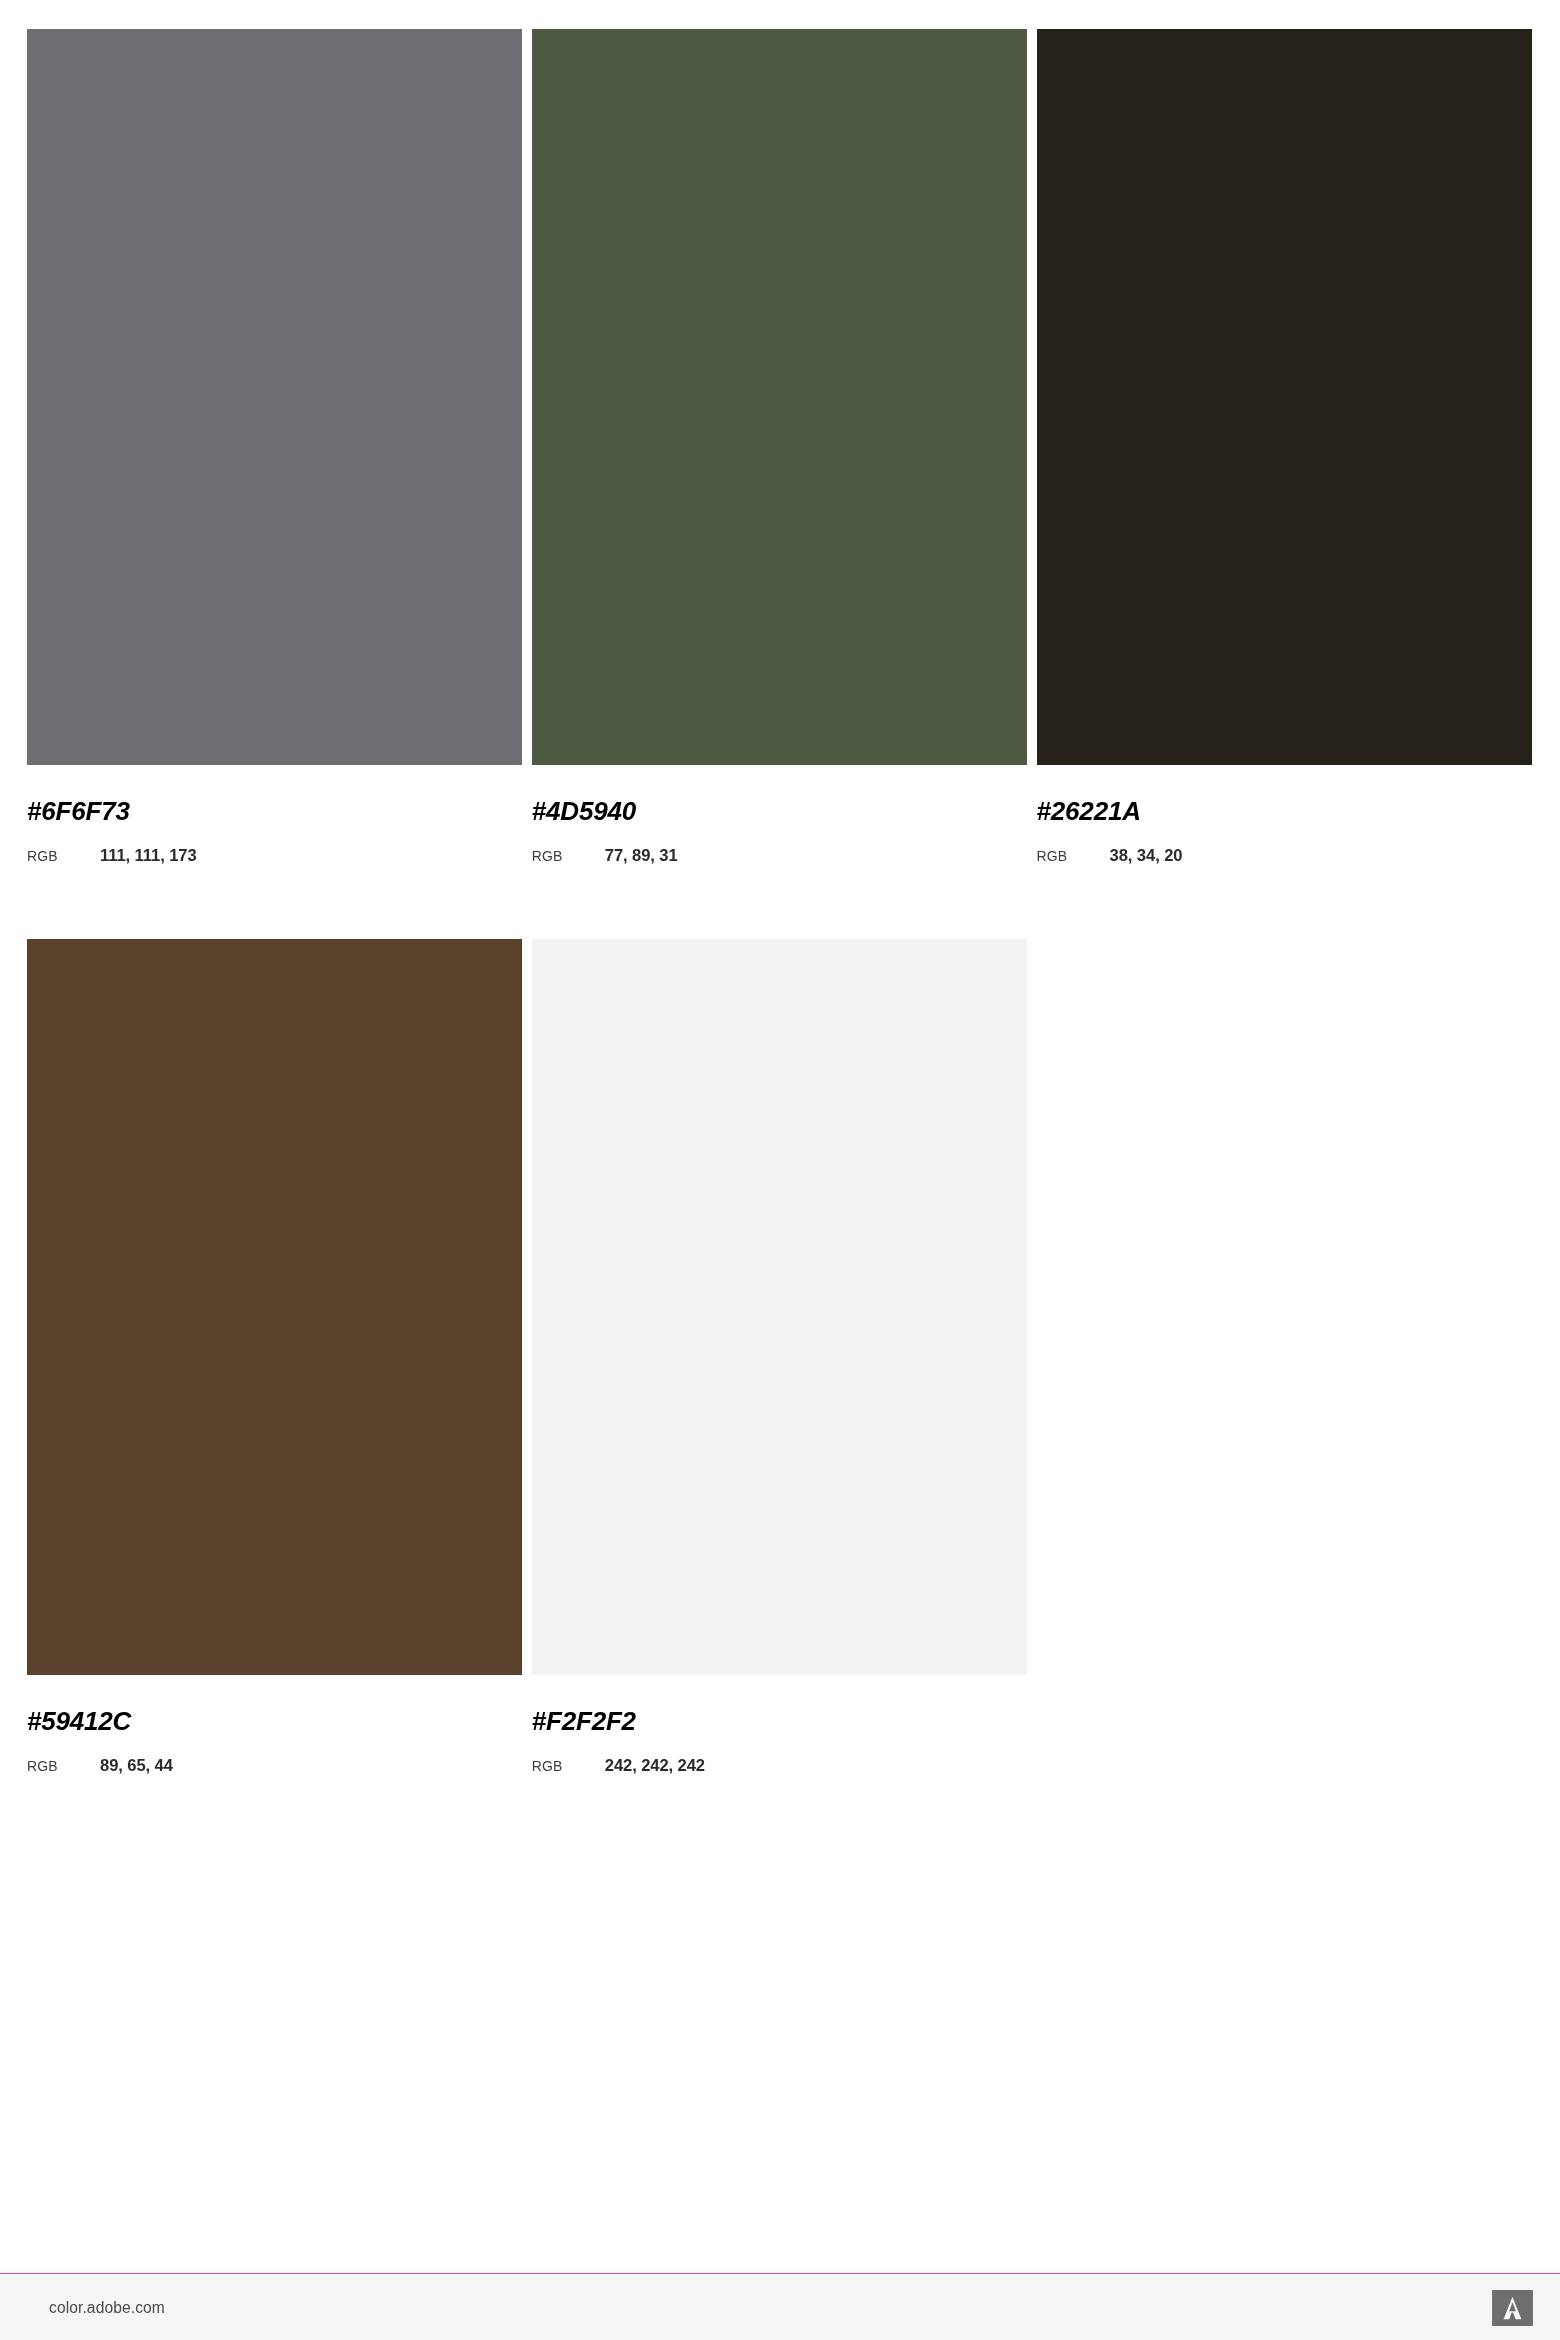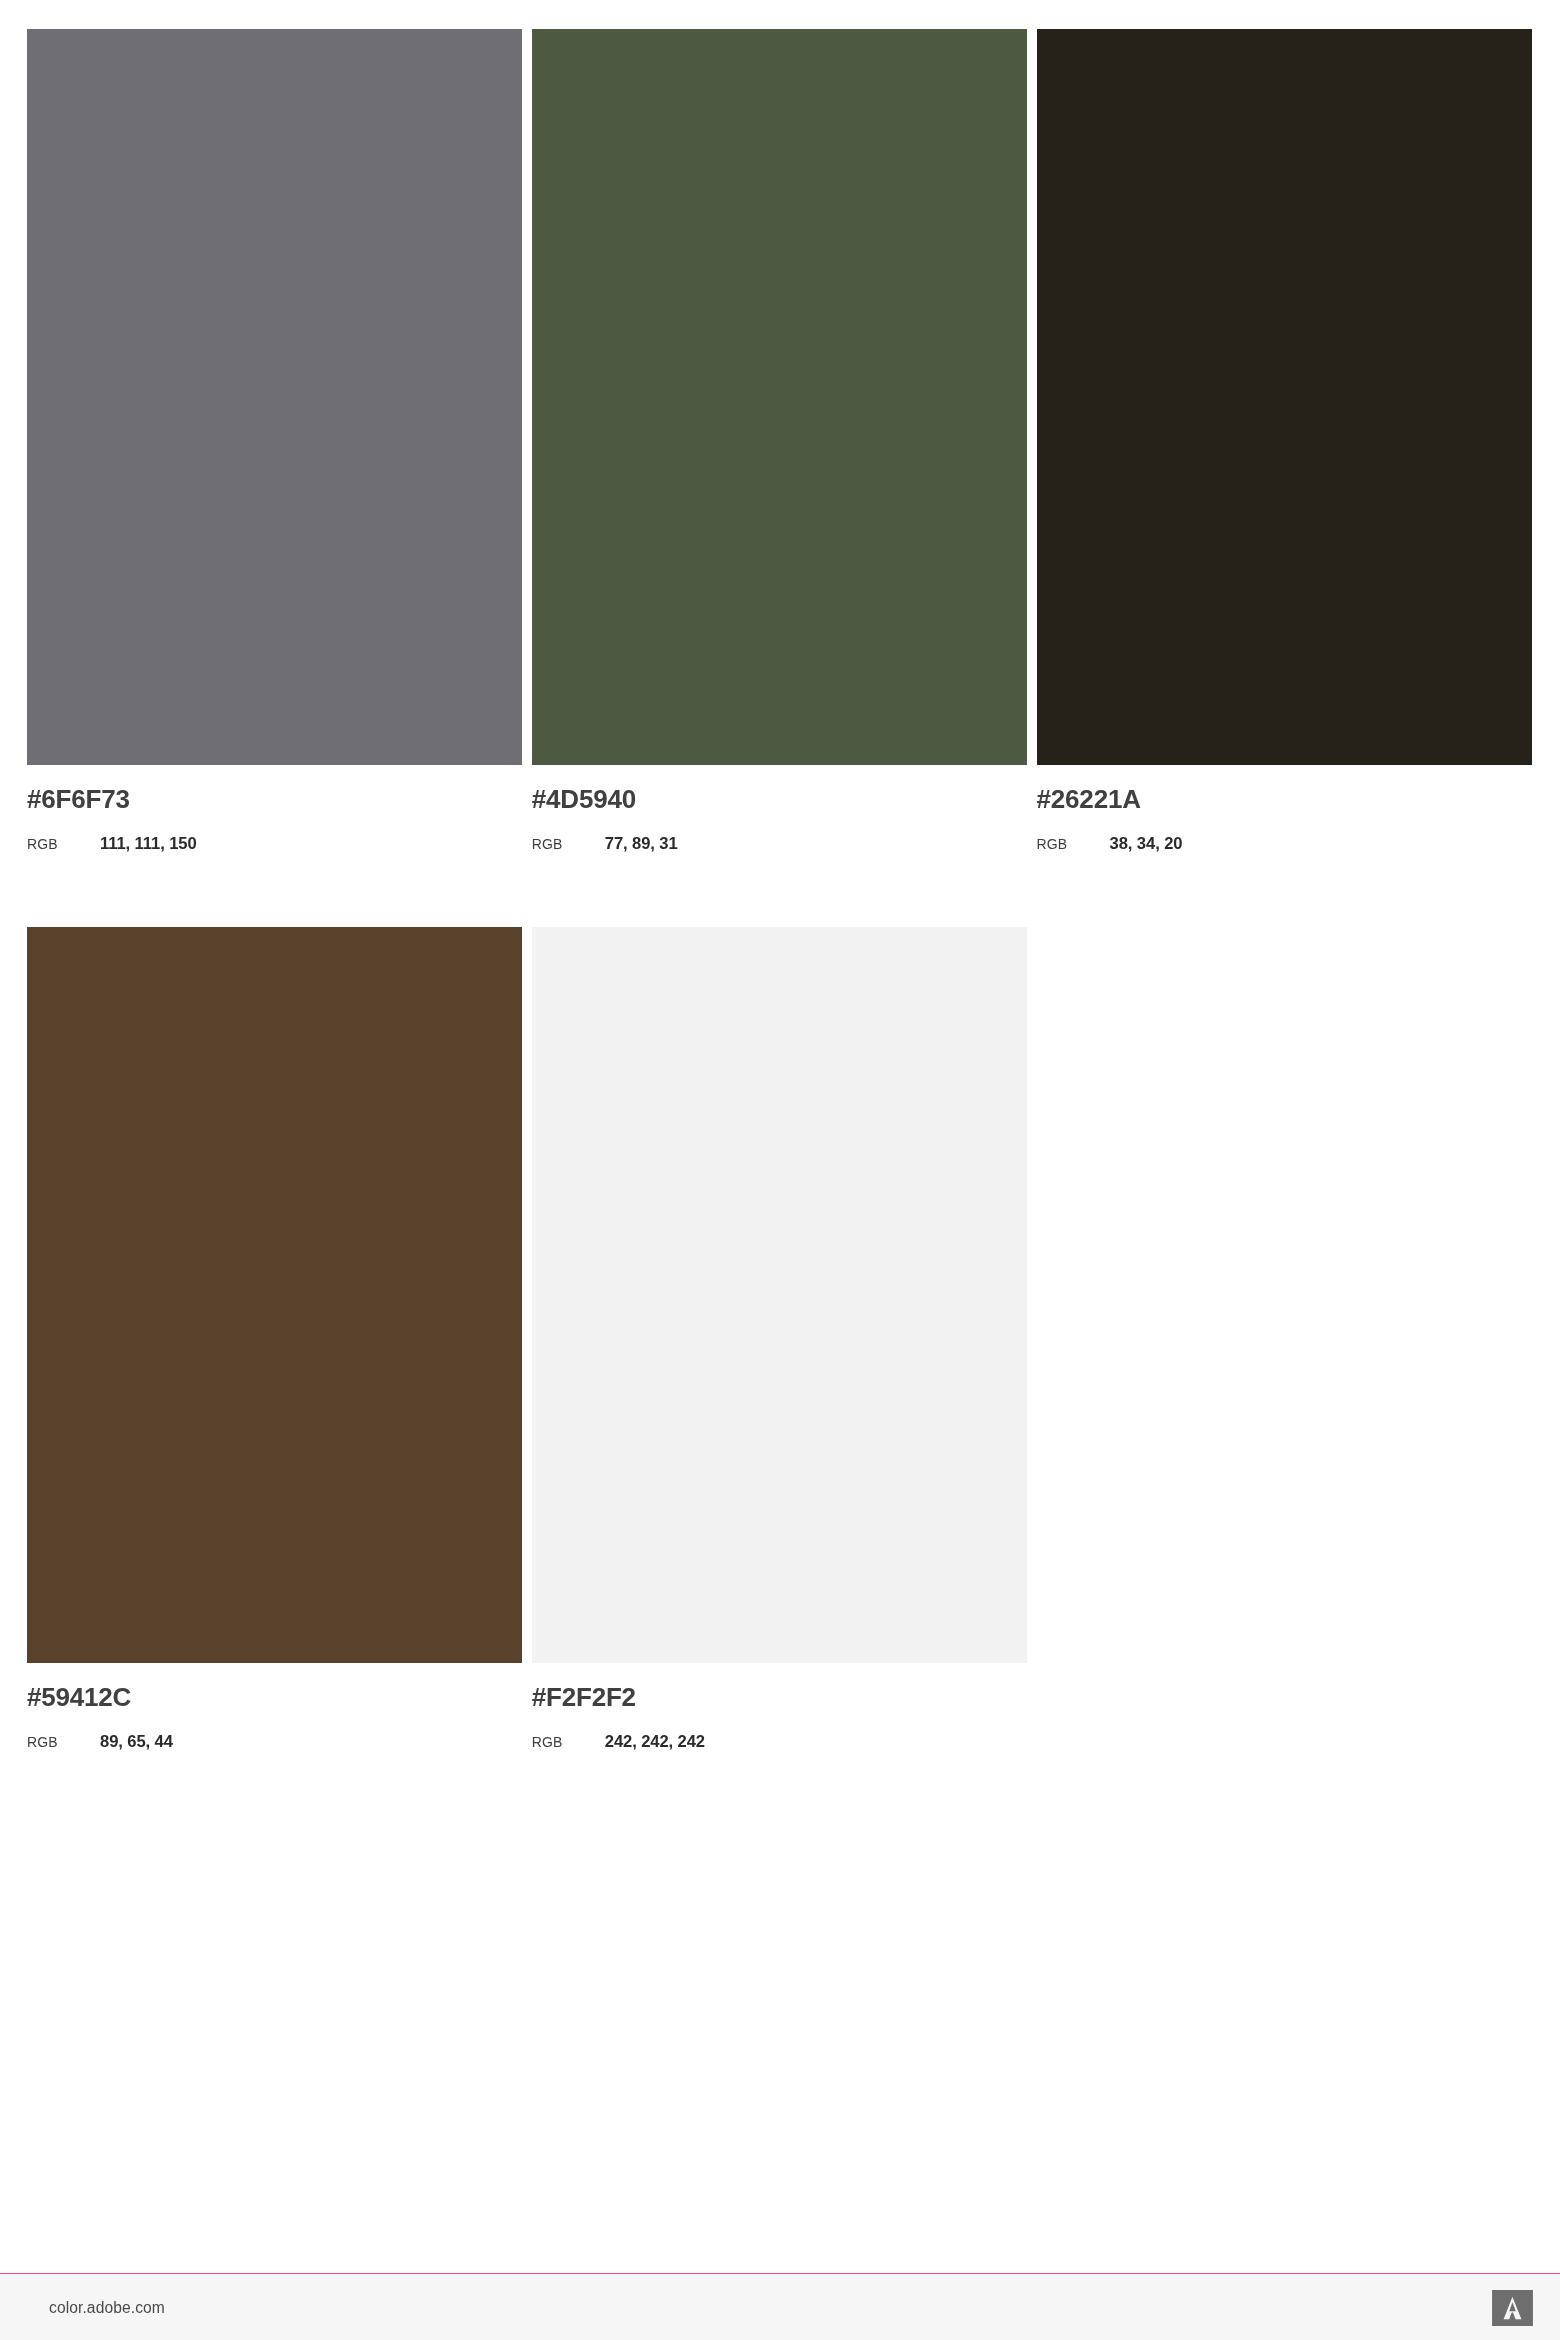--- a/index.html
+++ b/index.html
@@ -50,25 +50,26 @@
     display: block;
   }
 
   .swatch-meta {
     padding-top: 0;
   }
 
   .swatch-hex {
     font-size: 26px;
     font-weight: bold;
-    color: #404040;
+    color: #000000;
     letter-spacing: -0.2px;
-    margin-top: 21px;
+    margin-top: 33px;
     line-height: 1;
     white-space: nowrap;
+    font-style: italic;
   }
 
   .swatch-rgb-row {
     margin-top: 24.4px;
     display: flex;
     align-items: baseline;
     line-height: 1;
   }
 
   .swatch-rgb-label {
@@ -131,21 +132,21 @@
 <div class="palette-sheet">
 
   <div class="swatch-grid">
 
     <div class="swatch-card">
       <div class="swatch-chip" style="background-color: rgb(111, 111, 115);"></div>
       <div class="swatch-meta">
         <div class="swatch-hex">#6F6F73</div>
         <div class="swatch-rgb-row">
           <span class="swatch-rgb-label">RGB</span>
-          <span class="swatch-rgb-value">111, 111, 150</span>
+          <span class="swatch-rgb-value">111, 111, 173</span>
         </div>
       </div>
     </div>
 
     <div class="swatch-card">
       <div class="swatch-chip" style="background-color: rgb(77, 89, 64);"></div>
       <div class="swatch-meta">
         <div class="swatch-hex">#4D5940</div>
         <div class="swatch-rgb-row">
           <span class="swatch-rgb-label">RGB</span>

